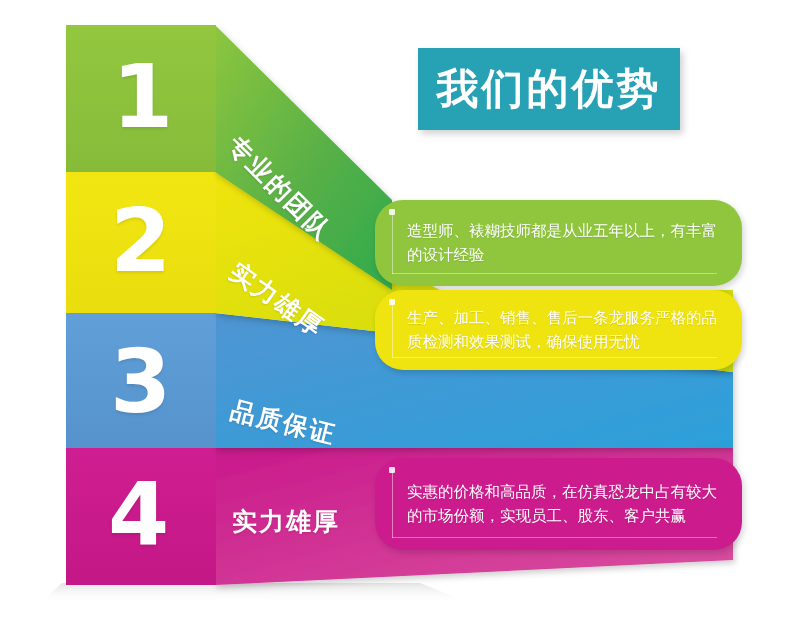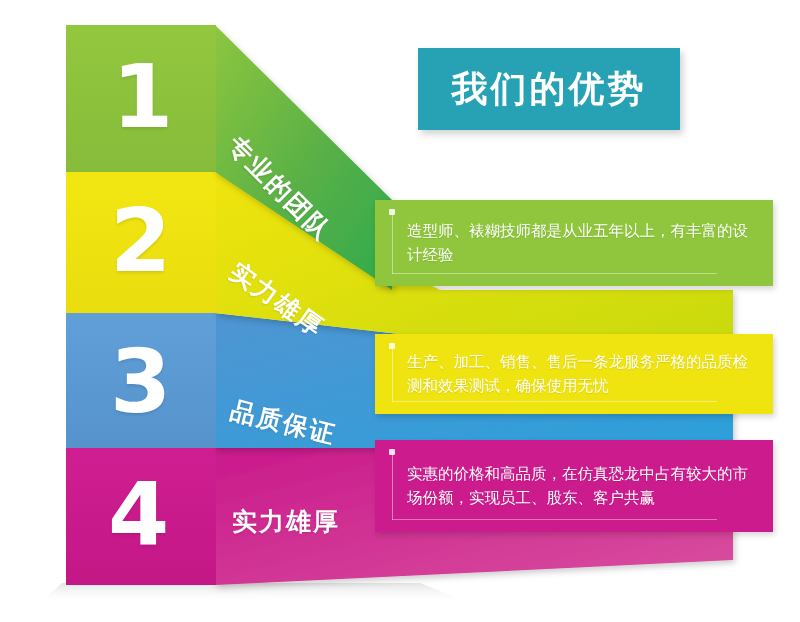--- a/index.html
+++ b/index.html
@@ -25,21 +25,21 @@
     top: 48px;
     width: 262px;
     height: 82px;
     display: flex;
     align-items: center;
     justify-content: center;
     box-shadow: 3px 4px 7px rgba(0,0,0,0.18);
   }
   #title-banner .title-text {
     color: #ffffff;
-    font-size: 36px;
+    font-size: 42px;
     font-weight: bold;
     letter-spacing: 3px;
     line-height: 1;
     white-space: nowrap;
   }
 
   
   #art {
     position: absolute;
     left: 0;
@@ -76,28 +76,29 @@
   }
   #num-1 { left: 112px; top: 53px; }
   #num-2 { left: 110px; top: 197px; }
   #num-3 { left: 110px; top: 338px; }
   #num-4 { left: 108px; top: 471px; }
 
   
   .desc-card {
     position: absolute;
     left: 375px;
-    width: 398px;
+    width: 367px;
     box-sizing: border-box;
     box-shadow: 2px 3px 6px rgba(0,0,0,0.16);
+    border-radius: 28px;
   }
   #desc-1 { top: 200px; height: 86px; }
   #desc-2 { top: 290px; height: 80px; }
   #desc-3 { top: 374px; height: 80px; }
-  #desc-4 { top: 440px; height: 92px; padding-left: 10px; }
+  #desc-4 { top: 458px; height: 92px; padding-left: 10px; }
 
   .desc-deco {
     position: absolute;
     left: 17px;
     top: 12px;
     bottom: 12px;
     width: 1px;
     background: rgba(255,255,255,0.45);
   }
   .desc-deco::before {
@@ -211,21 +212,21 @@
   <div class="step-label" id="label-2">实力雄厚</div>
   <div class="step-label" id="label-3">品质保证</div>
   <div class="step-label" id="label-4">实力雄厚</div>
 
   <div class="desc-card" id="desc-1" style="background: rgb(143, 198, 61);">
     <span class="desc-deco"></span>
     <span class="desc-deco-bottom"></span>
     <div class="desc-text">造型师、裱糊技师都是从业五年以上，有丰富的设计经验</div>
   </div>
 
-  <div class="desc-card" id="desc-2" style="background: rgb(239, 227, 16); margin-top: 44px;">
+  <div class="desc-card" id="desc-2" style="background: rgb(239, 227, 16);">
     <span class="desc-deco"></span>
     <span class="desc-deco-bottom"></span>
     <div class="desc-text">生产、加工、销售、售后一条龙服务严格的品质检测和效果测试，确保使用无忧</div>
   </div>
 
 
   <div class="desc-card" id="desc-4" style="background: rgb(204, 27, 141);">
     <span class="desc-deco"></span>
     <span class="desc-deco-bottom"></span>
     <div class="desc-text">实惠的价格和高品质，在仿真恐龙中占有较大的市场份额，实现员工、股东、客户共赢</div>

